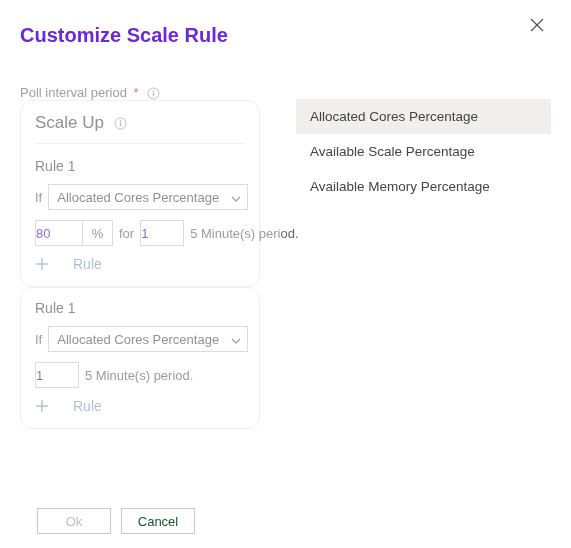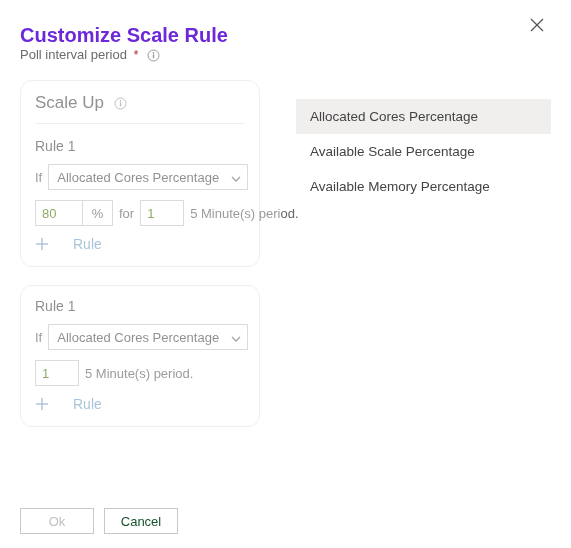--- a/index.html
+++ b/index.html
@@ -28,34 +28,34 @@
   .close {
     position: absolute;
     top: 18px;
     right: 23px;
     width: 18px;
     height: 18px;
     cursor: pointer;
   }
   .close svg { display:block; }
   .field-row {
+    margin-top: 38px;
     color: #6b6b6b;
     font-size: 13px;
   }
   .req { color: #b03030; margin-left: 3px; }
   .info-icon {
     display: inline-block;
     vertical-align: middle;
     margin-left: 5px;
   }
   .info-icon svg { display:block; }
   .card {
     border: 1px solid #e6e6e6;
     border-radius: 12px;
-    margin-top: 18px;
     padding: 12px 14px 14px 14px;
     background: #fff;
   }
   .section-header {
     font-size: 17px;
     color: #555;
     font-weight: 400;
     border-bottom: 1px solid #e6e6e6;
     padding-bottom: 10px;
     margin-bottom: 14px;
@@ -69,40 +69,40 @@
   .if-label { color:#666; font-size:13px; }
   .select {
     display:flex; align-items:center; justify-content:space-between;
     border:1px solid #c8c8c8; height:26px;
     padding:0 6px 0 8px; font-size:13px; color:#555;
     min-width:200px; background:#fff; cursor:pointer;
   }
   .chev { margin-left:8px; }
   .num-input {
     border:1px solid #c8c8c8; height:26px; width:48px;
-    padding:0 6px; font-size:13px; color:#4d7c0f; text-align:left;
+    padding:0 0; font-size:13px; color:#4c1d95; text-align:left;
   }
   .pct-box {
     border:1px solid #c8c8c8; border-left:none; height:26px; width:30px;
     display:flex; align-items:center; justify-content:center; color:#666;
     font-size:13px;
   }
   .pair { display:flex; }
   .for-label { color:#666; font-size:13px; }
   .period-text { color:#666; font-size:13px; white-space:nowrap;}
   .add-rule {
     margin-top: 10px;
     display:flex; align-items:center; gap:24px;
     color:#7da3c4; font-size:14px; cursor:pointer;
   }
   .plus-icon svg { display:block; }
   .footer {
     position:absolute;
     bottom: 14px;
-    left: 20px;
+    left: 37px;
     display:flex; gap:10px;
   }
   .btn {
     height:26px; min-width:74px; border:1px solid #c8c8c8;
     background:#fff; font-size:13px; color:#14532d;
     display:flex; align-items:center; justify-content:center; padding:0 14px;
     cursor:pointer;
   }
   .btn.disabled { color:#bfbfbf; cursor:default; }
   

